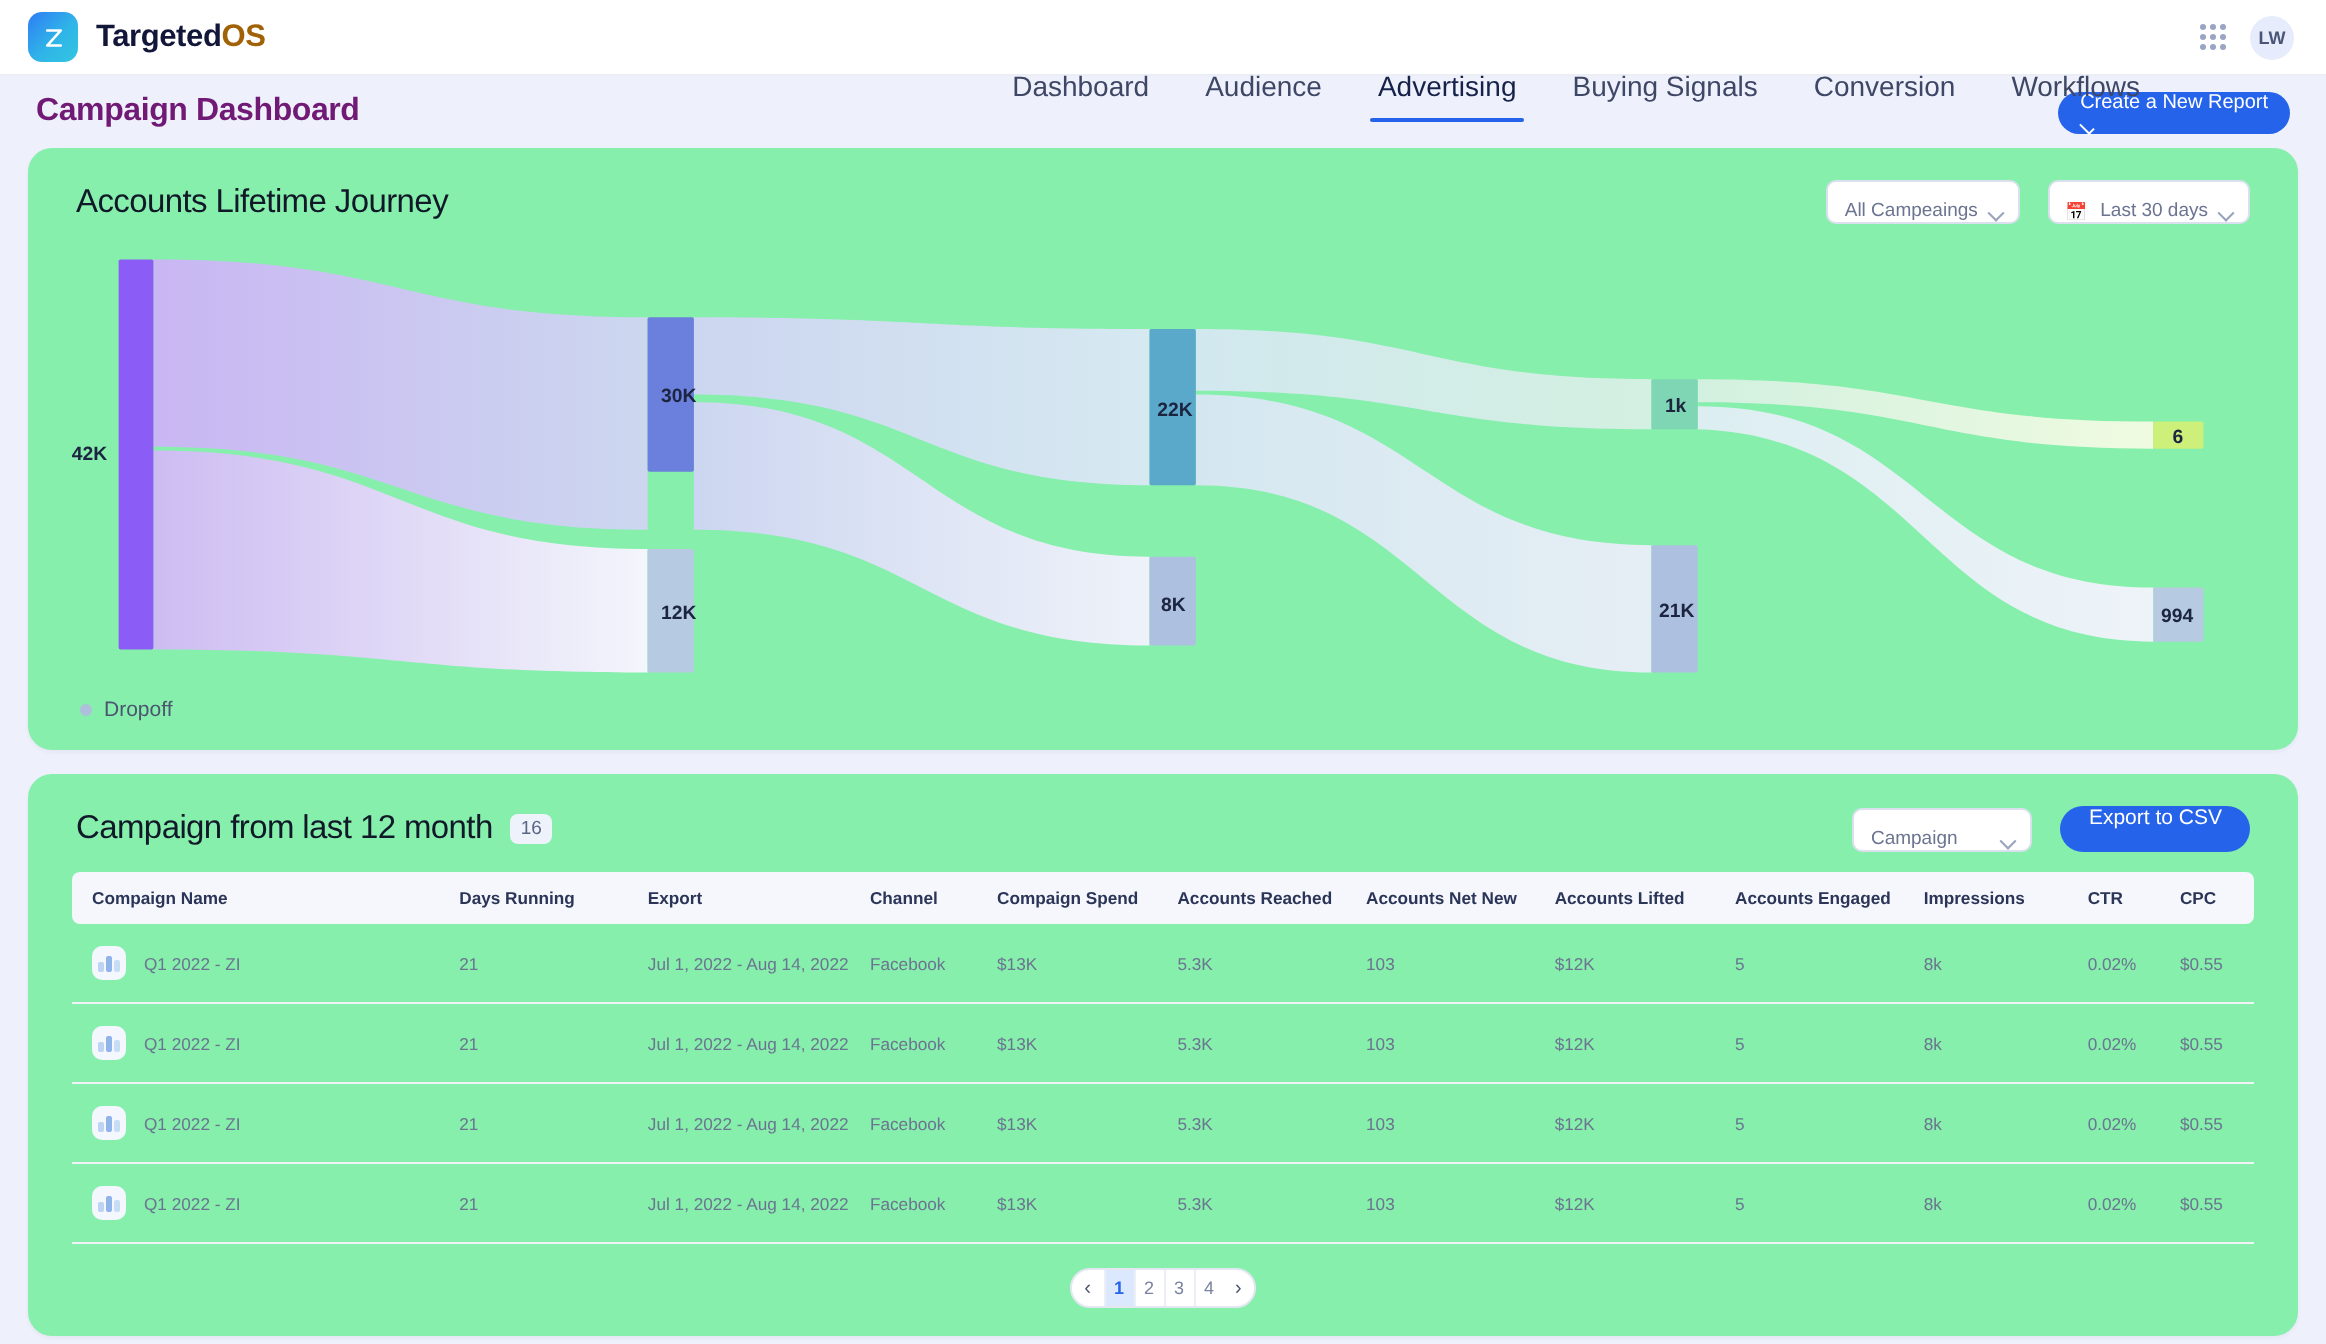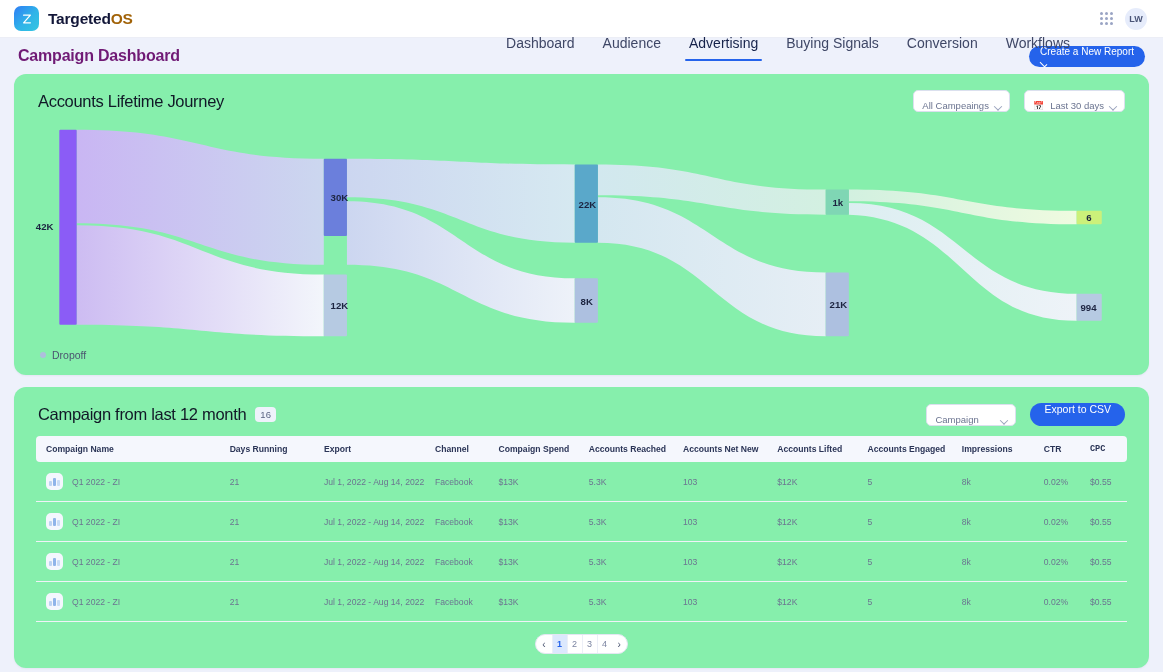--- a/index.html
+++ b/index.html
@@ -95,21 +95,21 @@
   .legend-text { font-size: 10.5px; color: #4b5570; }
   .node-label { font-size: 10px; font-weight: 600; fill: #1c2440; font-family: "Liberation Sans", sans-serif; }
   
   .table-wrap { padding: 6px 22px 0 22px; }
   table { width: 100%; border-collapse: collapse; }
   thead th {
     background: #f5f7fd; font-size: 8.6px; font-weight: 700; color: #2b3557;
     text-align: left; padding: 8px 4px; white-space: nowrap;
   }
   thead th:first-child { border-radius: 4px 0 0 4px; padding-left: 10px; }
-  thead th:last-child { border-radius: 0 4px 4px 0; padding-right: 10px; font-family: Liberation Mono, monospace; }
+  thead th:last-child { border-radius: 0 4px 4px 0; padding-right: 10px; }
   tbody td {
     font-size: 8.6px; color: #6b7490; padding: 11px 4px;
     border-bottom: 1px solid #f0f2f8; white-space: nowrap;
   }
   tbody td:first-child { padding-left: 10px; }
   .cell-name { display: flex; align-items: center; gap: 9px; }
   .mini-icon {
     width: 17px; height: 17px; border-radius: 5px; background: #f4f7fe;
     display: flex; align-items: flex-end; justify-content: center; gap: 1.3px;
     padding-bottom: 4px; flex: none;

